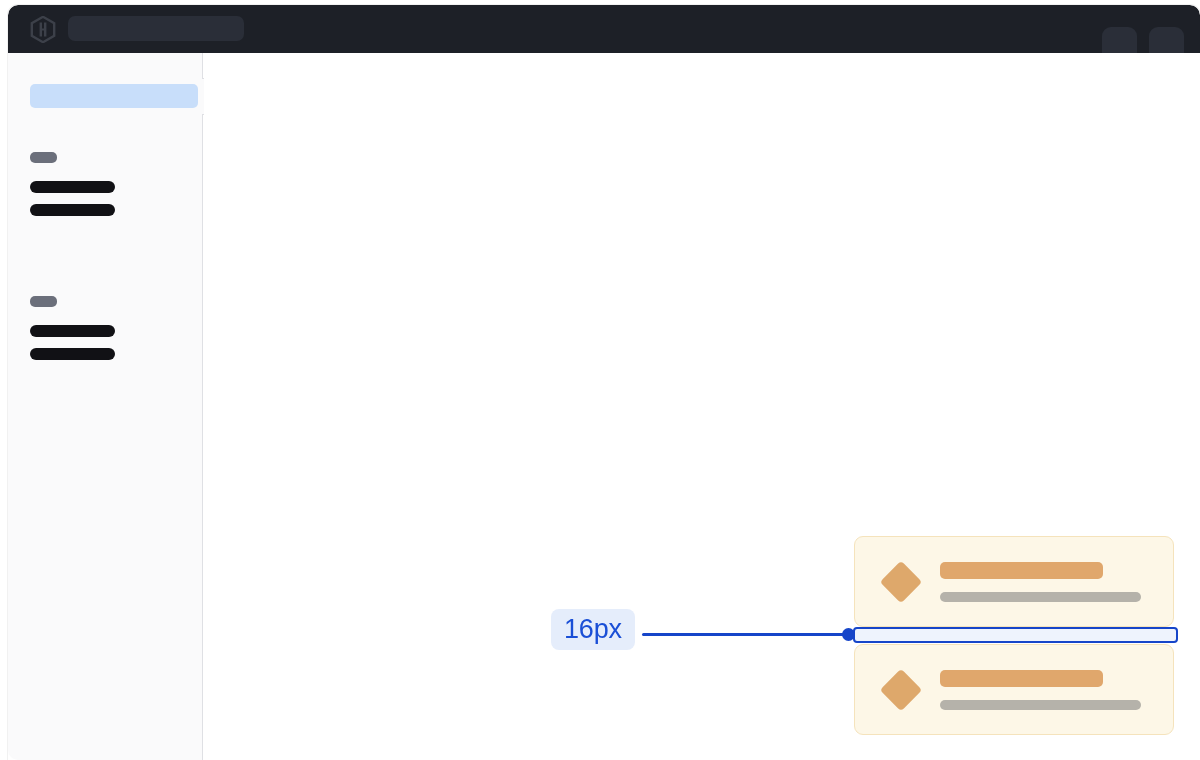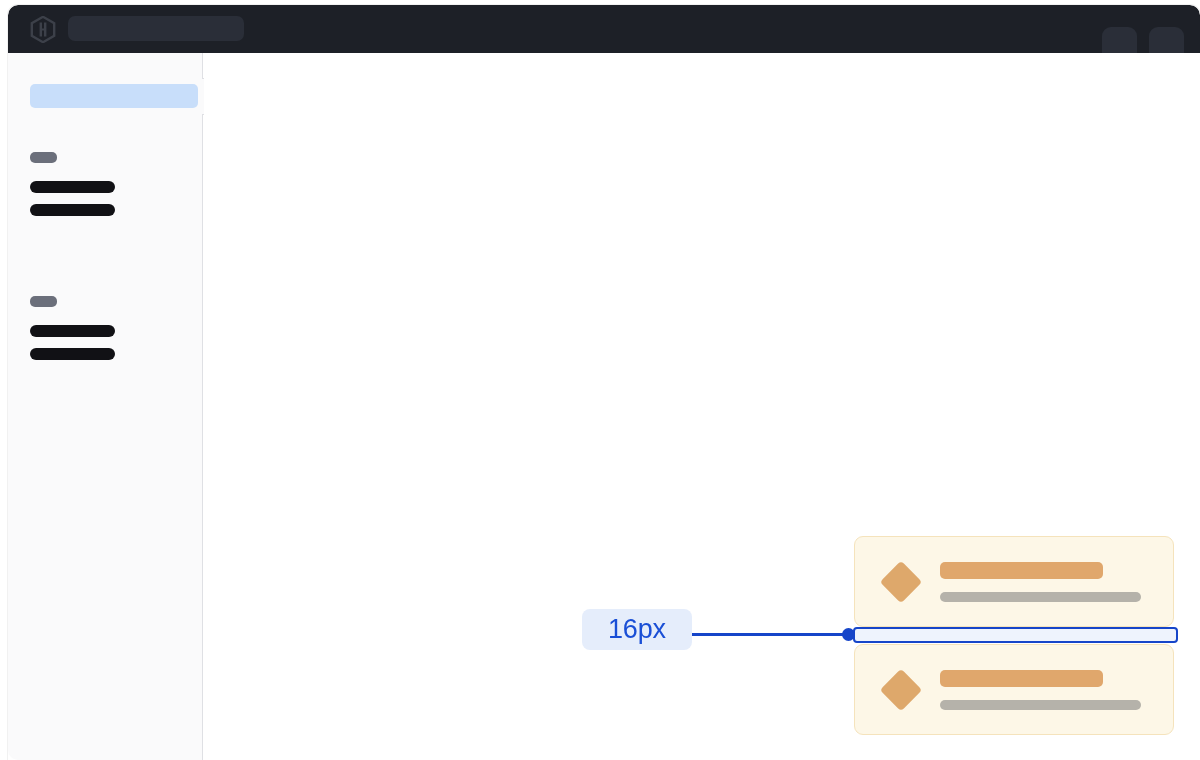--- a/index.html
+++ b/index.html
@@ -205,31 +205,30 @@
     border-radius: 4px;
     box-sizing: border-box;
   }
 
   
   .measure-label {
     position: absolute;
     left: 543px;
     top: 556px;
     height: 41px;
-    padding: 0 26px;
+    padding: 0 13px;
     display: flex;
     align-items: center;
     background: #e5edfb;
     border-radius: 8px;
     color: #1a4fd6;
     font-size: 27px;
     line-height: 1;
     letter-spacing: -0.2px;
     font-family: "Liberation Sans", sans-serif;
-    margin-left: 31px;
   }
   .measure-line {
     position: absolute;
     left: 634px;
     top: 580px;
     width: 204px;
     height: 3px;
     background: #1645c9;
     border-radius: 2px;
   }

